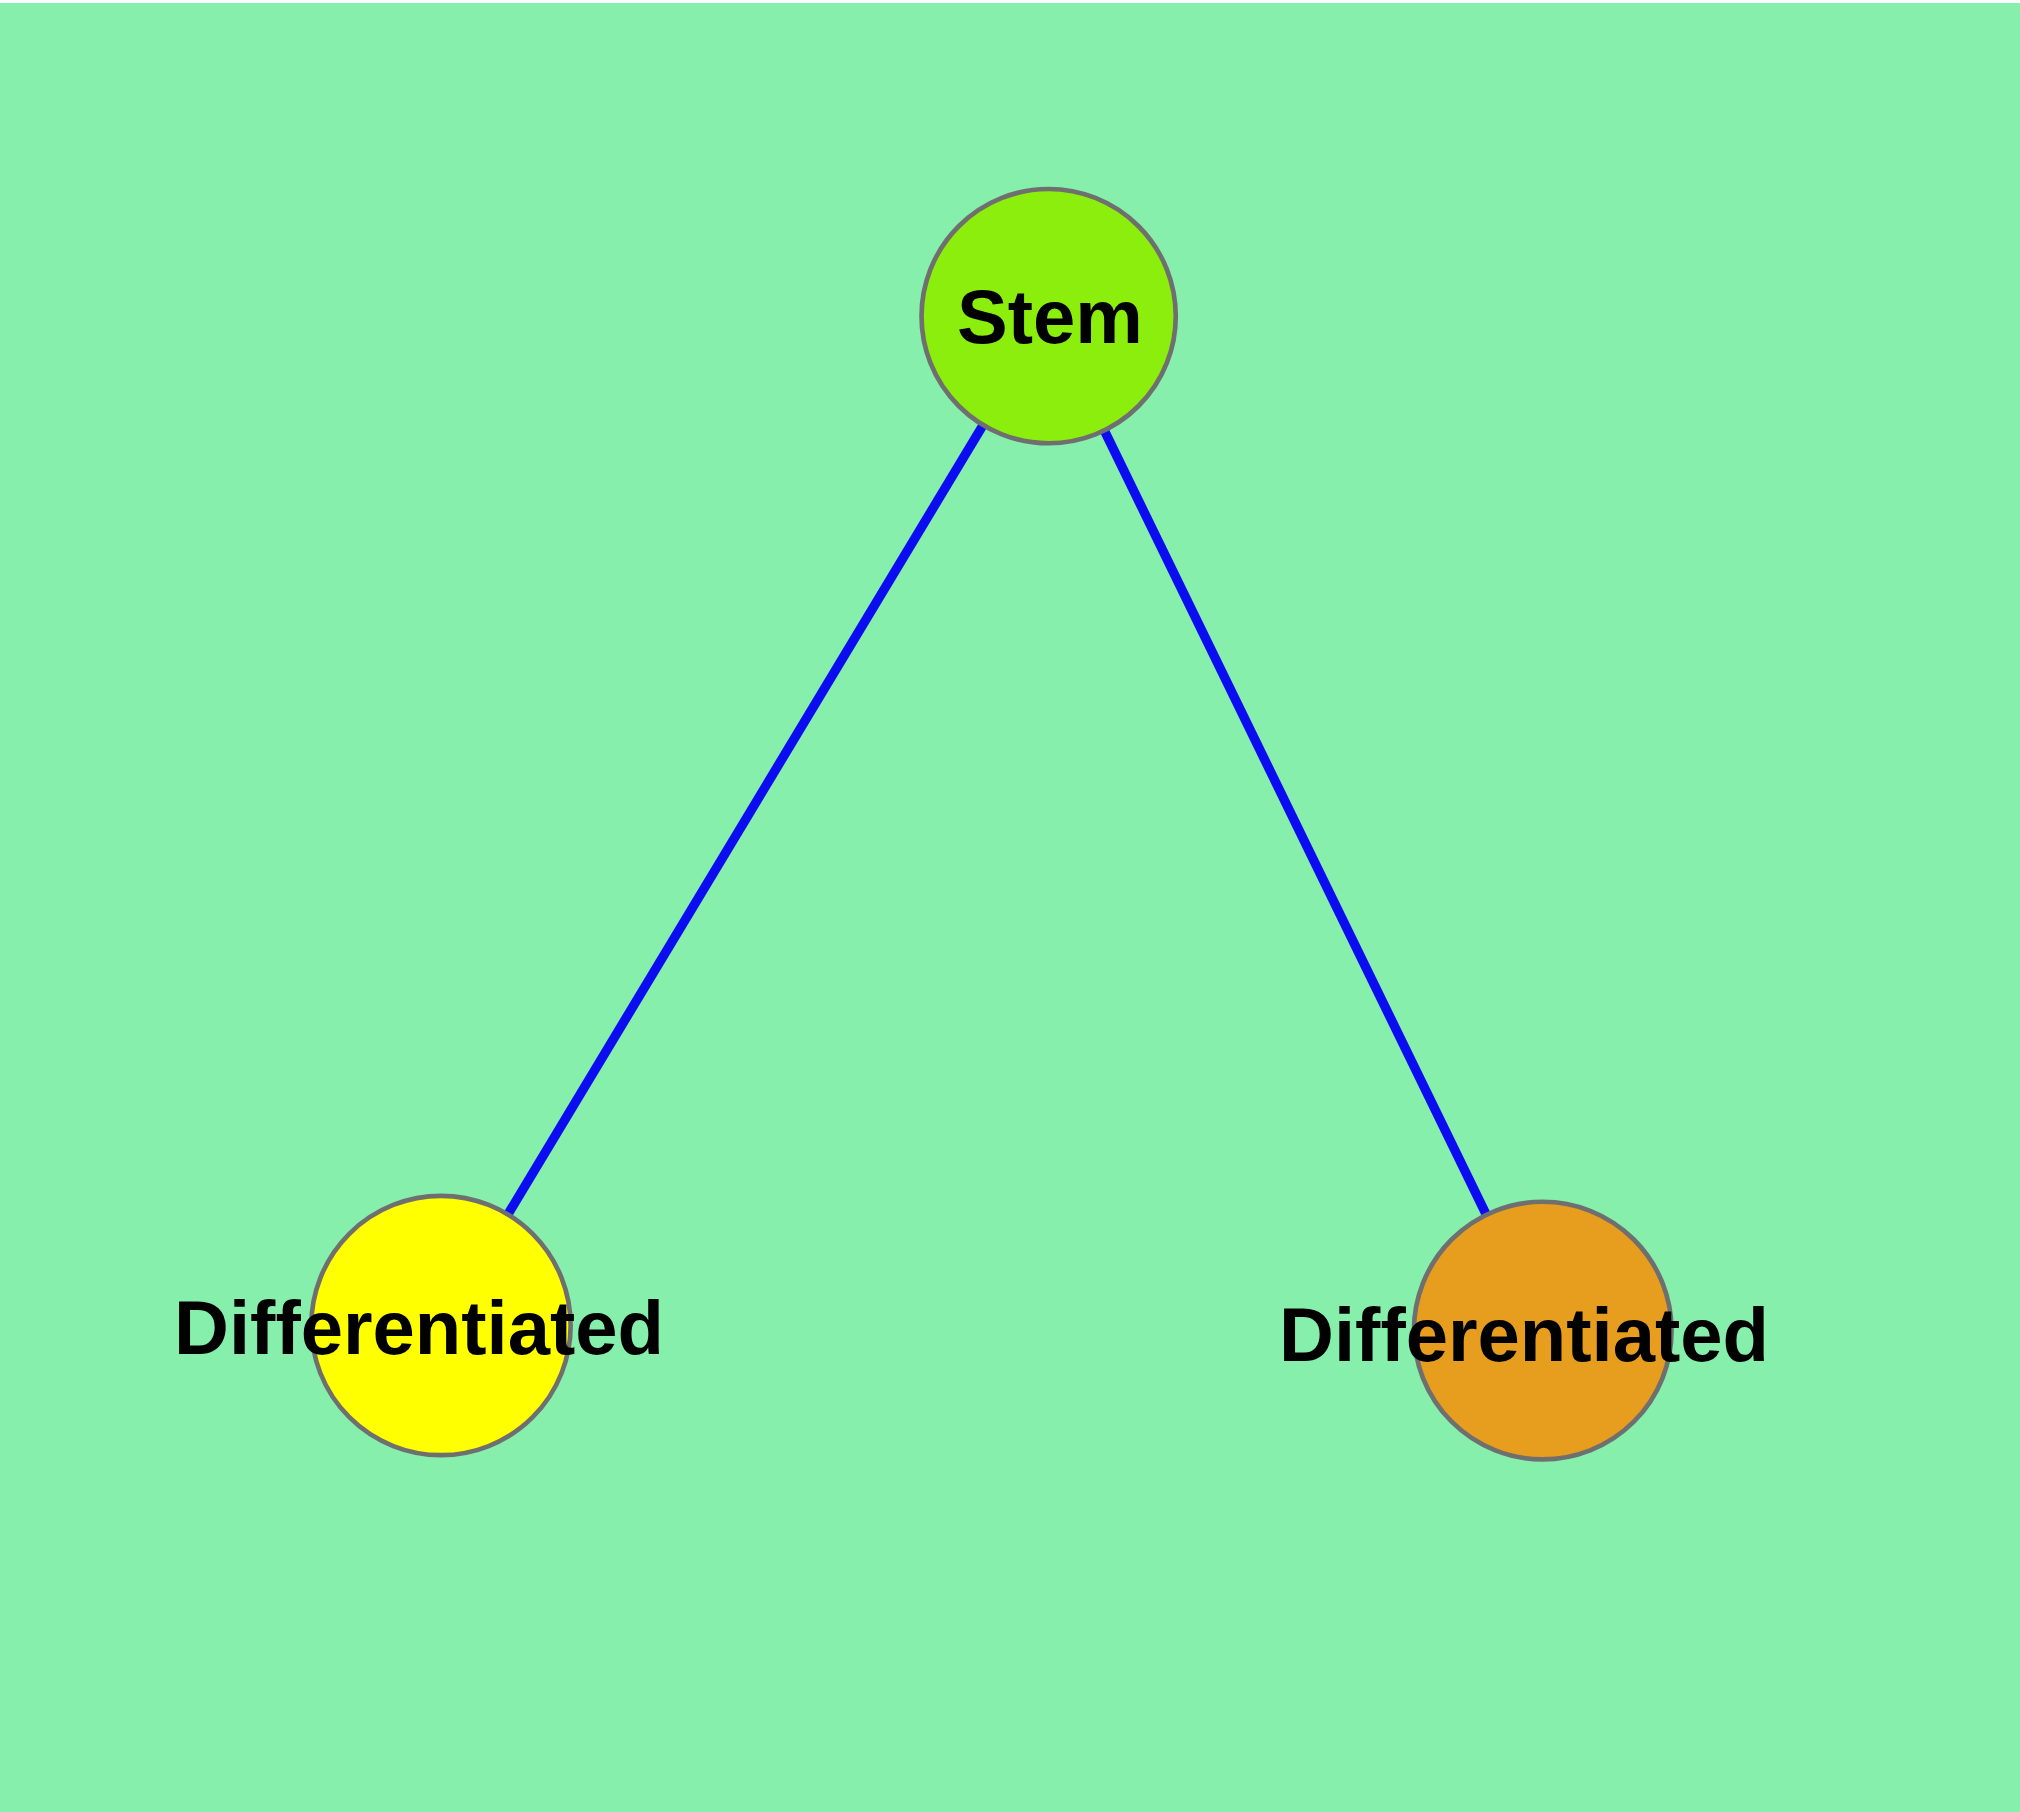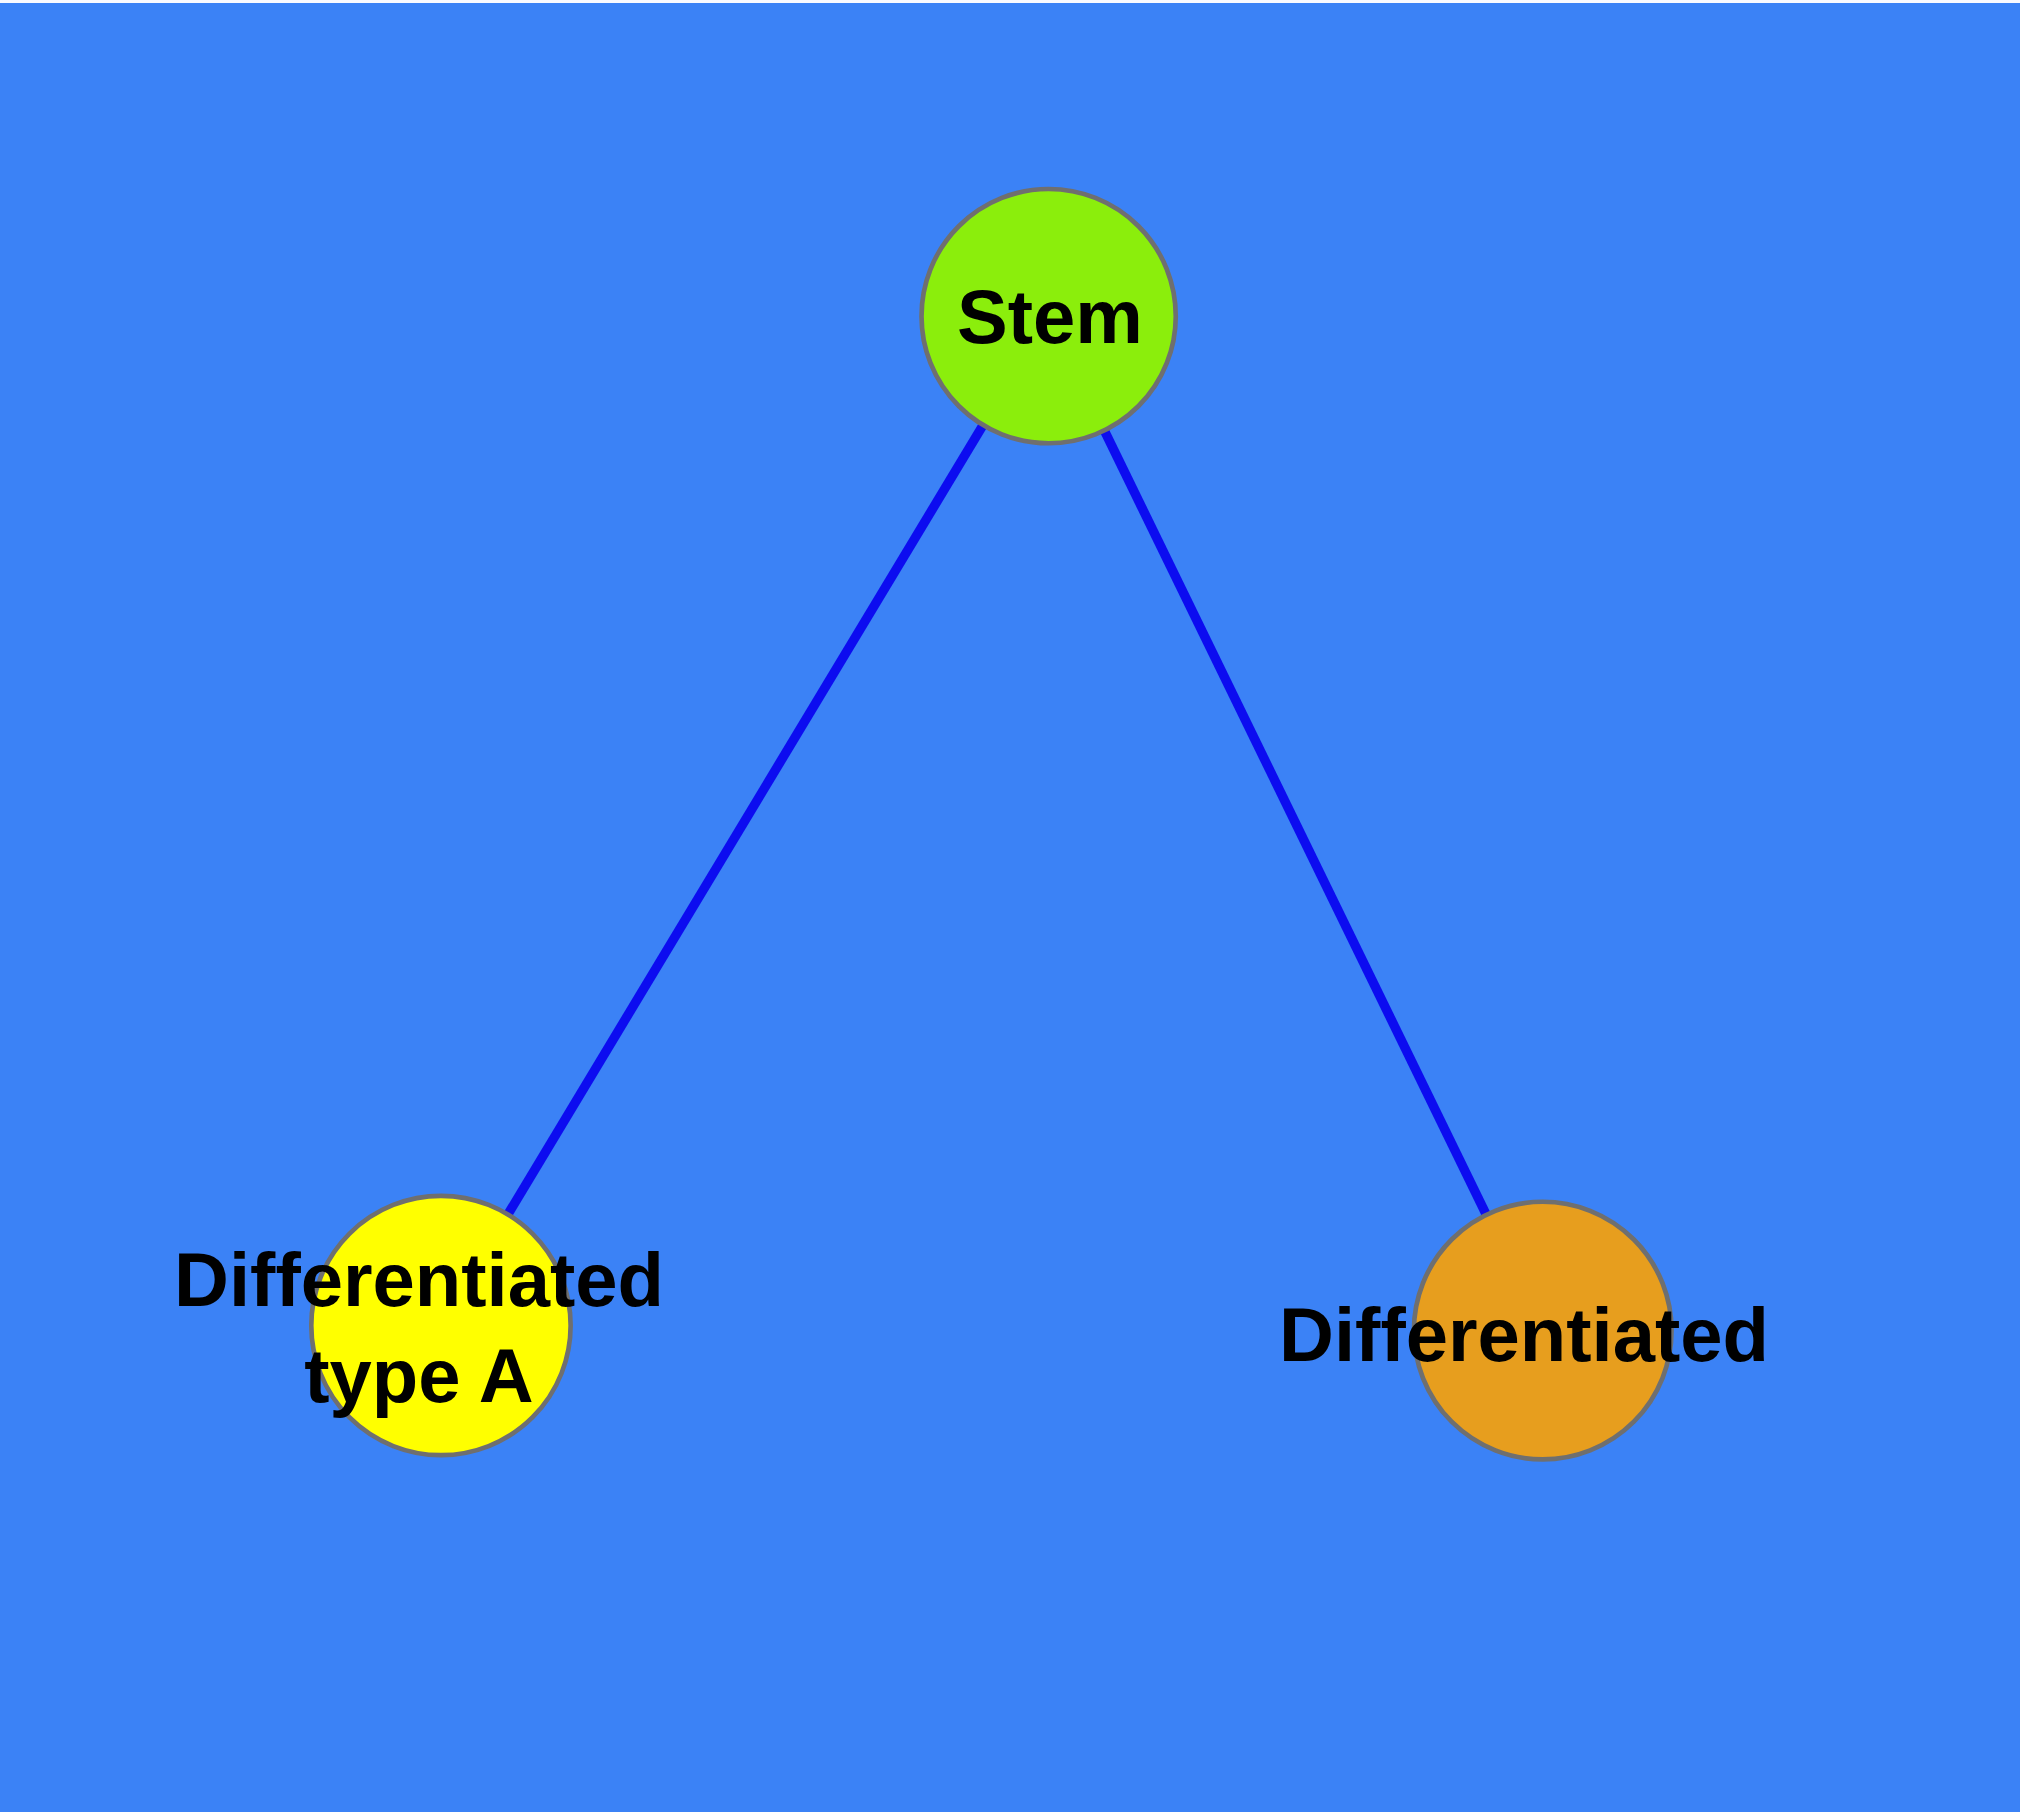--- a/index.html
+++ b/index.html
@@ -47,37 +47,36 @@
     font-size: 76px;
     line-height: 96px;
     white-space: nowrap;
     text-align: center;
     letter-spacing: 0;
   }
 </style>
 </head>
 <body>
 
-<div class="canvas" style="background: #3b82f6;">
+<div class="canvas" style="background: #86efac;">
 
   <svg class="graph" viewBox="0 0 2384 2138">
     <line x1="1237" y1="373" x2="520" y2="1564" stroke="#0c0cf0"></line>
     <line x1="1237" y1="373" x2="1820" y2="1570" stroke="#0c0cf0"></line>
     <circle cx="1237" cy="373" r="150" fill="#8bee0c" stroke="#6f6f6f"></circle>
     <circle cx="520" cy="1564" r="153" fill="#ffff00" stroke="#6f6f6f"></circle>
     <circle cx="1820" cy="1570" r="152" fill="#e79e1e" stroke="#6f6f6f"></circle>
   </svg>
 
   <div class="node-label" style="left: 1050px; top: 317px; color: rgb(0, 0, 0);">
     <span>Stem</span>
   </div>
 
   <div class="node-label" style="left: 419px; top: 1328px; color: rgb(0, 0, 0);">
     <span>Differentiated</span>
-    <span>type A</span>
   </div>
 
   <div class="node-label" style="left: 1524px; top: 1335px; color: rgb(0, 0, 0);">
     <span>Differentiated</span>
   </div>
 
   <div class="top-strip" style="background: rgb(250, 250, 255);"></div>
 
 </div>
 

